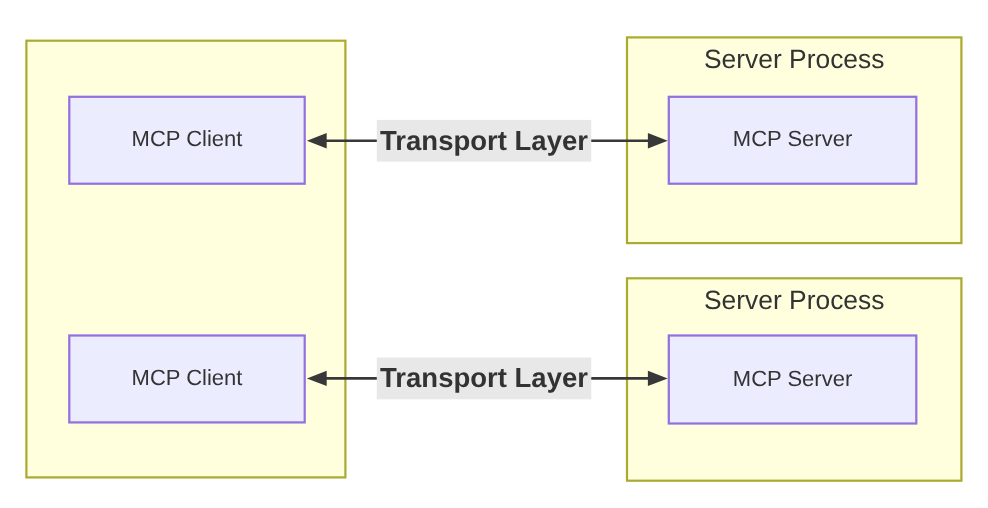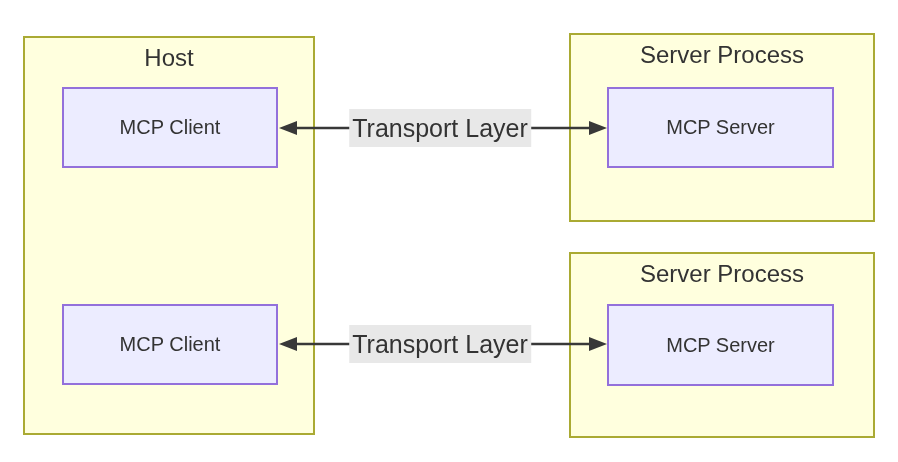--- a/index.html
+++ b/index.html
@@ -64,31 +64,31 @@
   .arrowhead { fill: var(--edge-color); }
   .edge-label {
     position: absolute;
     transform: translate(-50%, -50%);
     background: var(--edge-label-bg);
     font-size: 25px;
     line-height: 34px;
     padding: 2px 3px;
     color: var(--text-color);
     white-space: nowrap;
+    font-weight: bold;
   }
   .edge-label-1 { left: 440px; top: 128px; }
   .edge-label-2 { left: 440px; top: 344px; }
 </style>
 </head>
 <body>
 
 <div class="canvas">
 
   <div class="cluster host-cluster">
-    <div class="cluster-title">Host</div>
     <div class="node client-node-1">MCP Client</div>
     <div class="node client-node-2">MCP Client</div>
   </div>
 
   <div class="cluster server-cluster-1">
     <div class="cluster-title">Server Process</div>
     <div class="node server-node-1">MCP Server</div>
   </div>
 
   <div class="cluster server-cluster-2">

